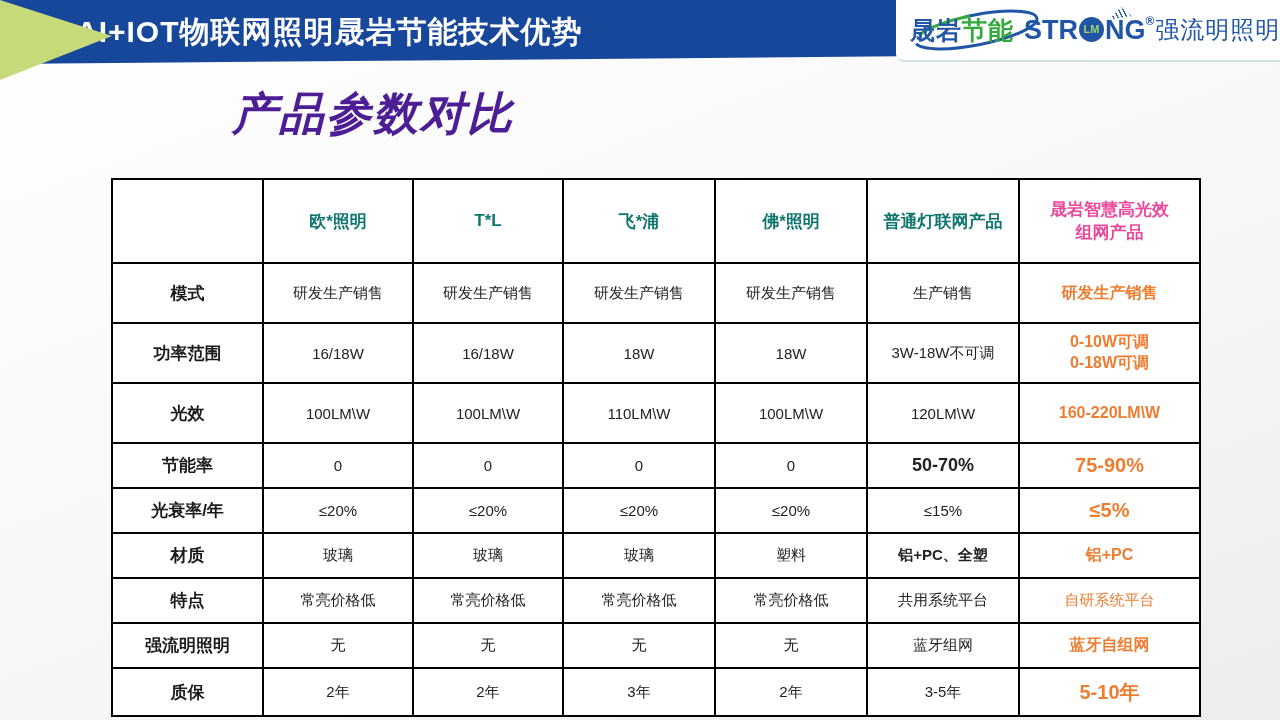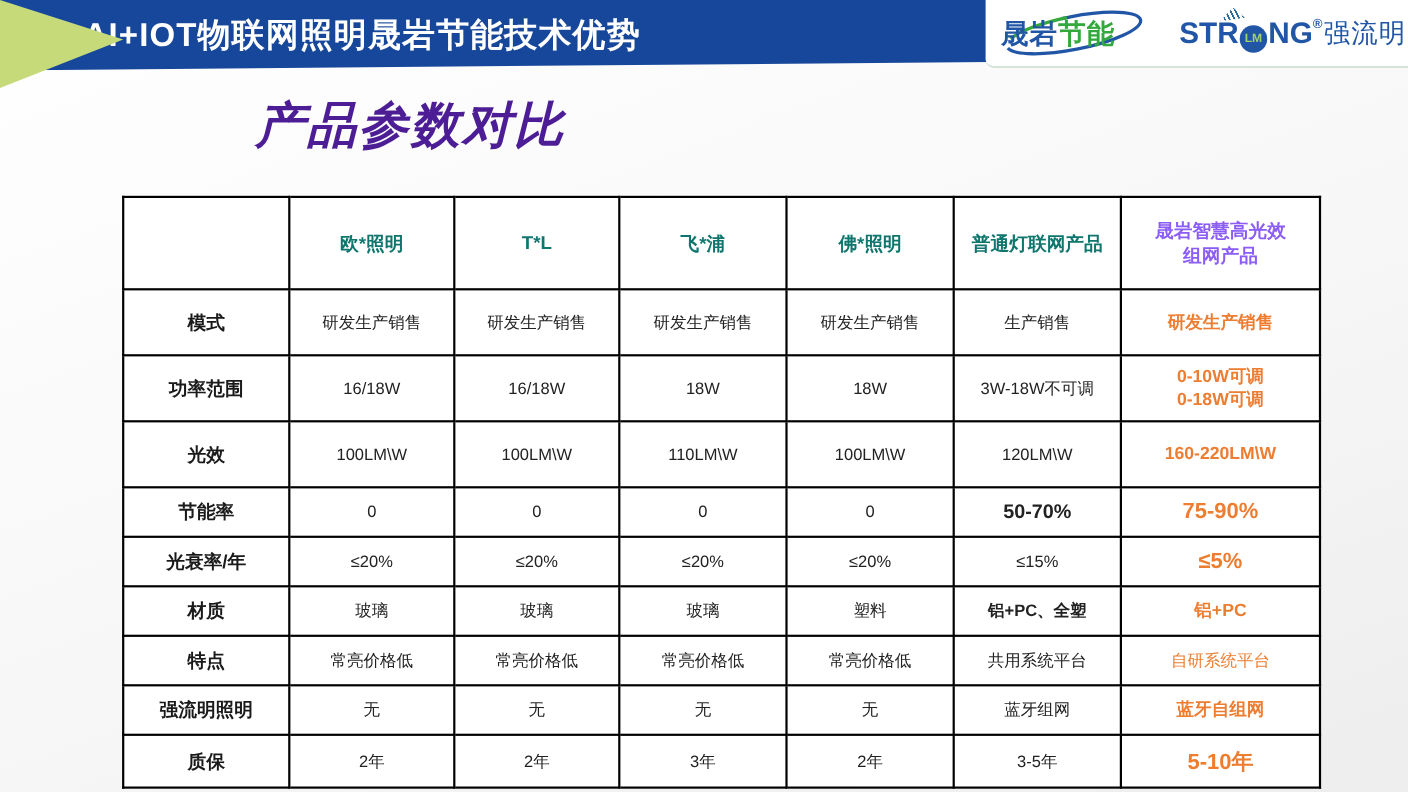--- a/index.html
+++ b/index.html
@@ -36,21 +36,21 @@
     border-bottom:2px solid #d4e4d8; border-radius:0 0 0 8px;
     display:flex; align-items:center; padding-left:14px; gap:10px;
   }
   .sy-logo { position:relative; width:132px; height:54px; display:flex; align-items:center; justify-content:center; }
   .sy-text { font-size:25px; font-weight:bold; white-space:nowrap; z-index:2; letter-spacing:1px; }
   .sy-text .p1 { color:#2156a6; }
   .sy-text .p2 { color:#33a93d; }
   .sy-orbit { position:absolute; left:0; top:0; z-index:1; }
 
   .strong-logo { display:flex; align-items:center; position:relative; }
-  .strong-word { color:#2156a6; font-size:27px; font-weight:bold; letter-spacing:0px; display:flex; align-items:flex-end;margin-left:48px; }
+  .strong-word { color:#2156a6; font-size:27px; font-weight:bold; letter-spacing:0px; display:flex; align-items:flex-start; }
   .lm-circle {
     width:25px; height:25px; border-radius:50%; background:#2156a6;
     color:#9fd16b; font-size:11px; font-weight:bold;
     display:flex; align-items:center; justify-content:center;
     margin:0 1px; position:relative; top:2px;
   }
   .fan {
     position:absolute; left:86px; top:-7px; width:22px; height:14px;
     background:repeating-linear-gradient(55deg,#2a6a9e 0 1.5px,transparent 1.5px 4px);
     clip-path:polygon(0 100%,45% 0,100% 55%);
@@ -75,21 +75,21 @@
   table.cmp th, table.cmp td {
     border:2px solid #000; text-align:center; vertical-align:middle;
     white-space:pre-line; padding:2px;
   }
   thead tr { height:84px; }
   tbody tr { height:45px; }
   tbody tr:nth-child(-n+3) { height:60px; }
   tbody tr:last-child { height:48px; }
 
   thead th { font-size:17px; font-weight:bold; color:#0f766e; }
-  thead th:last-child { color:#8b5cf6; }
+  thead th:last-child { color:#ec4899; }
   tbody th { font-size:17px; font-weight:bold; color:#1a1a1a; }
   tbody td { font-size:15px; color:#222; font-weight:normal;margin-left:10px; }
 
   
   tbody td:nth-child(7) { color:#ED7D31; font-weight:bold; font-size:16px; }
   
   tbody tr:nth-child(4) td:nth-child(7),
   tbody tr:nth-child(5) td:nth-child(7),
   tbody tr:nth-child(9) td:nth-child(7) { font-size:20px; }
   

